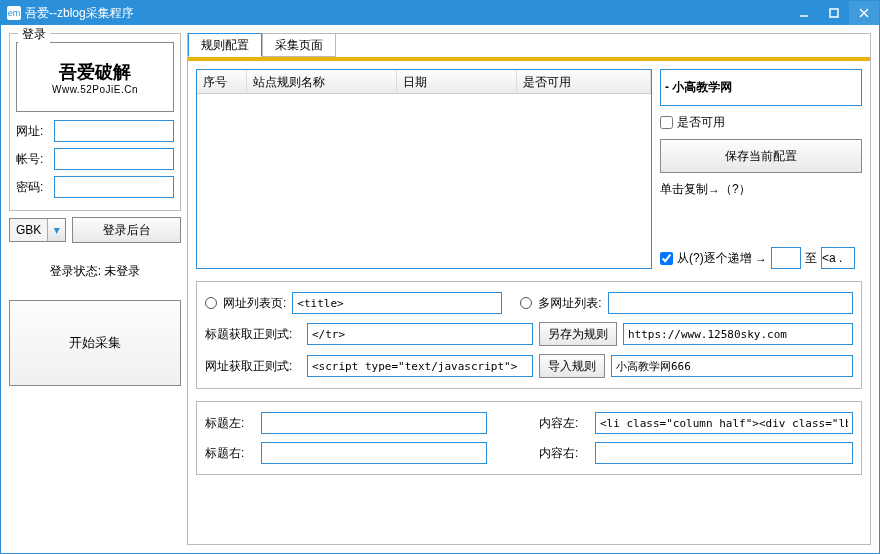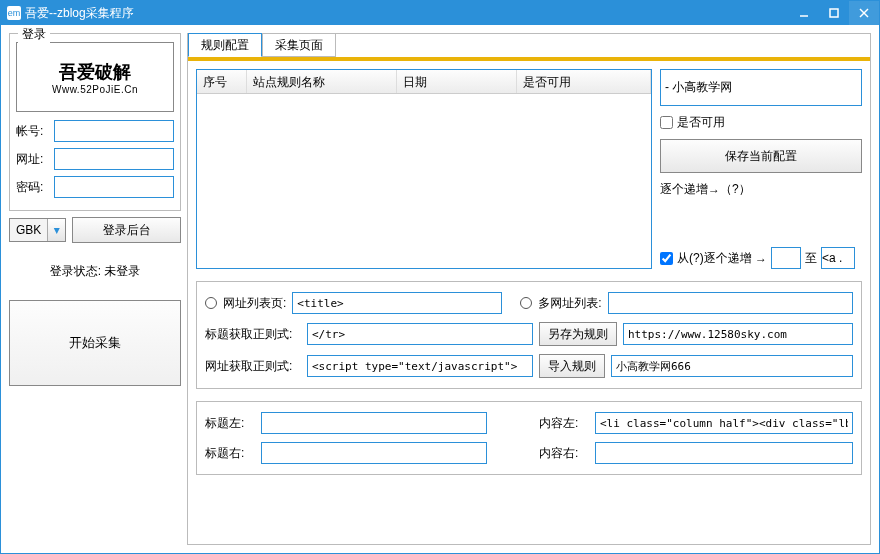--- a/index.html
+++ b/index.html
@@ -33,21 +33,21 @@
 .tabs { display: flex; height: 24px; position: relative; top: -1px; }
 .tab { border: 1px solid #2b90d9; padding: 3px 12px 0; background: #fff; position: relative; cursor: pointer; border-bottom: 1px solid #2b90d9; }
 .tab.active { border-bottom: 1px solid #fff; z-index: 2; color: #000; }
 .tab:not(.active) { border-color: #bbb; }
 .tabbody { border-top: 4px solid #eab308; flex: 1; padding: 8px; display: flex; flex-direction: column; gap: 12px; margin-top: -1px; }
 .toprow { display: flex; gap: 8px; height: 200px; }
 .grid { flex: 1; border: 1px solid #2b90d9; background: #fff; overflow: hidden; }
 .ghead { display: flex; background: linear-gradient(#fdfdfd,#ececec); border-bottom: 1px solid #ccc; height: 24px; }
 .ghead div { padding: 4px 6px; border-right: 1px solid #ddd; }
 .sidecfg { width: 202px; display: flex; flex-direction: column; gap: 8px; }
-.sidecfg .tin { width: 100%; }
+.sidecfg .tin { width: 100%; font-weight: bold; }
 .chk { display: flex; align-items: center; gap: 4px; }
 .chk input { width: 13px; height: 13px; }
 .savebtn { height: 34px; border: 1px solid #888; background: linear-gradient(#fdfdfd,#e8e8e8); display: flex; align-items: center; justify-content: center; cursor: pointer; }
 .incrow { display: flex; align-items: center; gap: 4px; margin-top: 41px; }
 .smallin { border: 1px solid #2b90d9; height: 22px; width: 30px; }
 .section { border: 1px solid #bbb; padding: 10px 8px; }
 .srow { display: flex; align-items: center; gap: 6px; margin-bottom: 8px; }
 .srow:last-child { margin-bottom: 0; }
 .radio { width: 12px; height: 12px; border: 1px solid #555; border-radius: 50%; display: inline-block; }
 .flab { white-space: nowrap; }
@@ -83,25 +83,25 @@
 
   <div class="body">
     <div class="left">
       <div class="fieldset">
         <div class="legend">登录</div>
         <div class="logo">
           <div class="logo-top">吾爱破解</div>
           <div class="logo-bot">Www.52PoJiE.Cn</div>
         </div>
         <div class="frow">
-          <label>帐号:</label>
+          <label>网址:</label>
           <input class="tin" style="">
         </div>
         <div class="frow">
-          <label>网址:</label>
+          <label>帐号:</label>
           <input class="tin" style="">
         </div>
         <div class="frow">
           <label>密码:</label>
           <input class="tin" type="password" style="">
         </div>
       </div>
       <div class="encrow">
         <div class="combo">
           <span>GBK</span>
@@ -128,21 +128,21 @@
               <div style="flex:1">是否可用</div>
             </div>
           </div>
           <div class="sidecfg">
             <input class="tin" value="- 小高教学网" style="">
             <label class="chk">
               <input type="checkbox" style="">
               <span>是否可用</span>
             </label>
             <div class="savebtn">保存当前配置</div>
-            <div>逐个递增→（?）</div>
+            <div>单击复制→（?）</div>
             <div class="incrow">
               <label class="chk">
                 <input type="checkbox" checked="" style="">
                 <span>从(?)逐个递增 →</span>
               </label>
               <input class="smallin" style="">
               <span>至</span>
               <input class="smallin" style="width: 34px;" value="&lt;a .">
             </div>
           </div>

